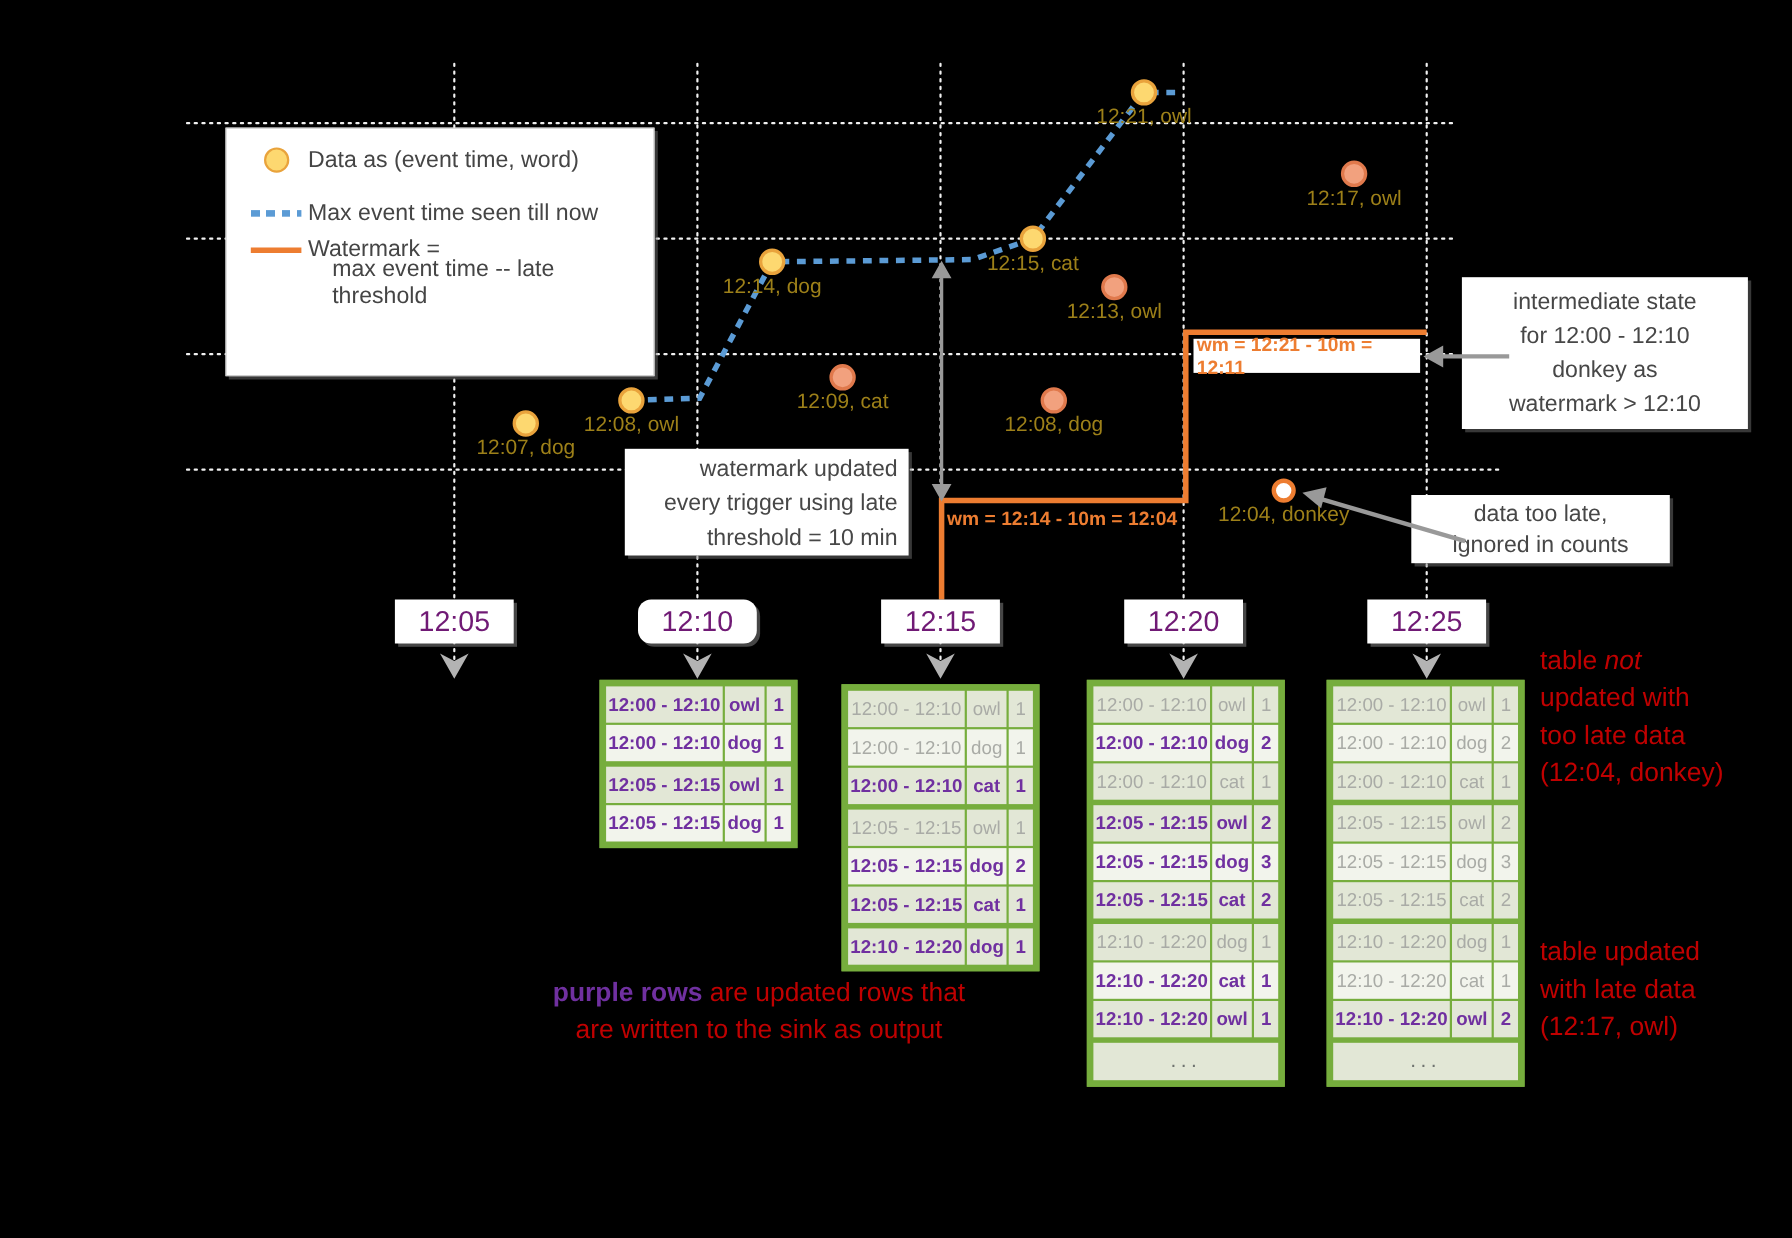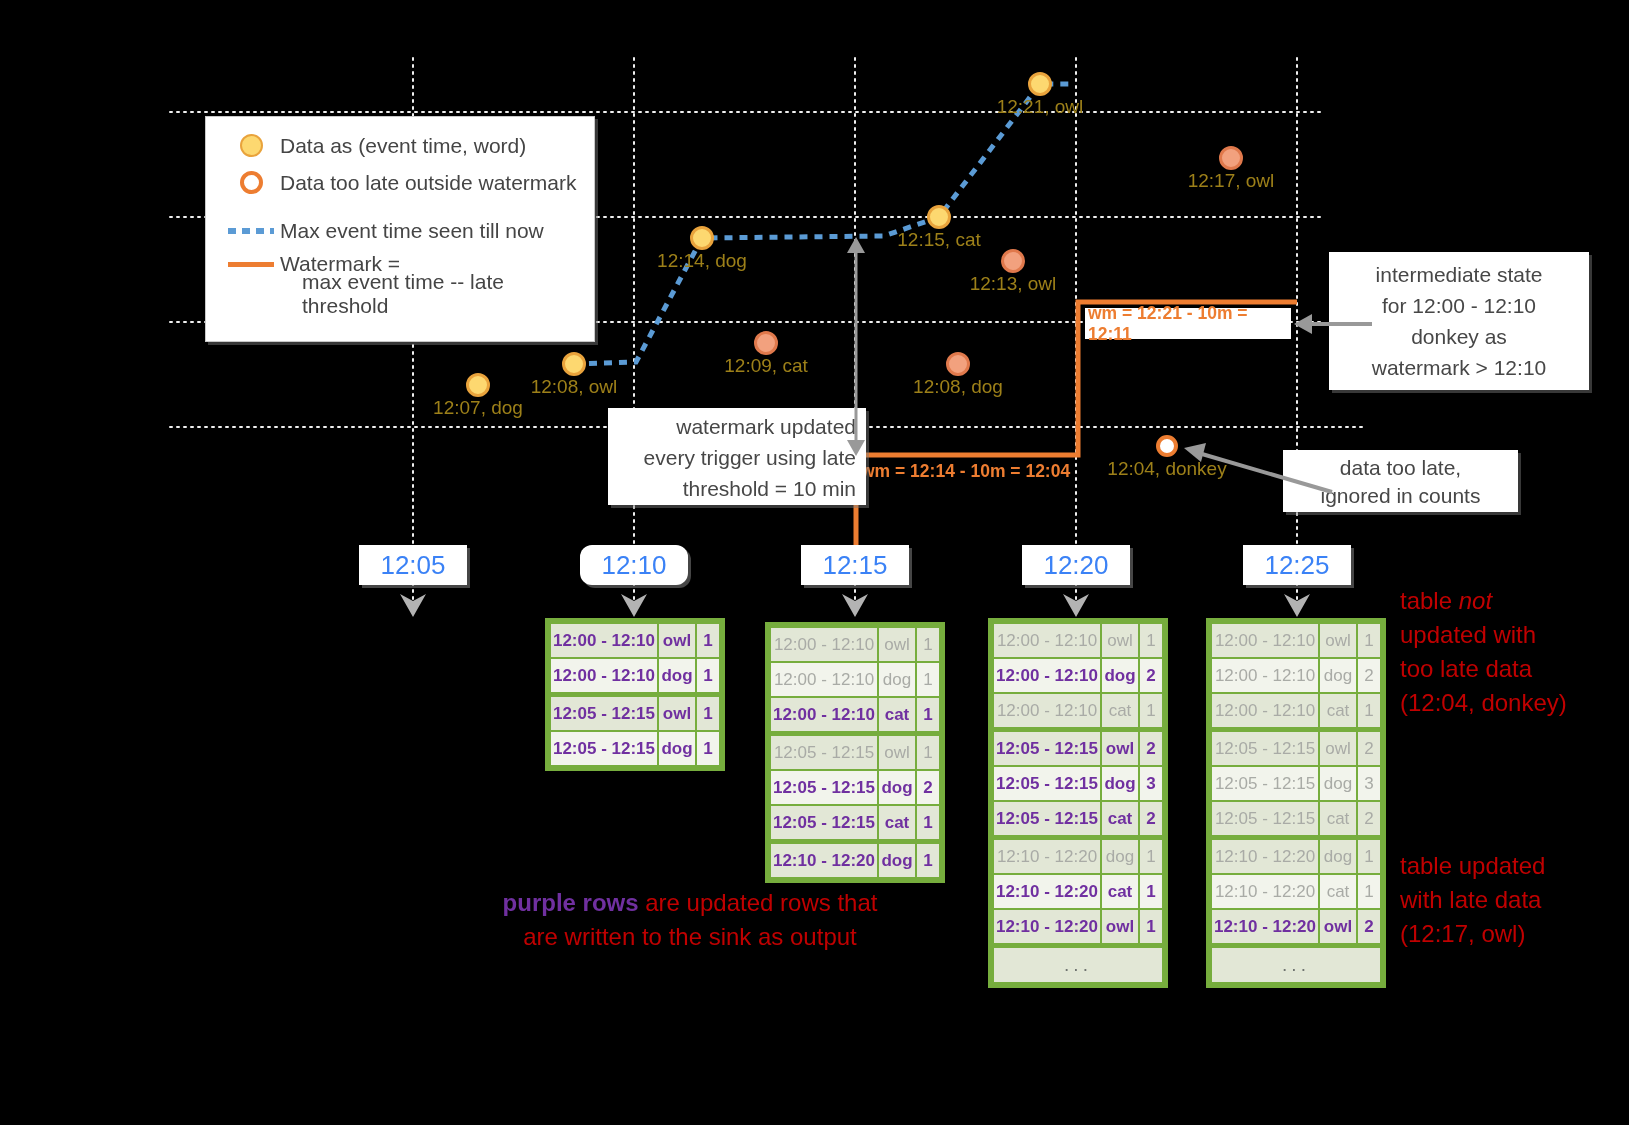--- a/index.html
+++ b/index.html
@@ -40,27 +40,27 @@
       color:var(--c-point-label);font-size:19px;}
 
   
   .wm1{position:absolute;left:861px;top:461px;color:var(--c-watermark-line);
        font-size:17.5px;font-weight:600;z-index:2;}
   .wm2{left:1085px;top:308px;width:206px;height:31px;color:var(--c-watermark-line);
        font-size:17.5px;font-weight:600;display:flex;align-items:center;padding-left:3px;
        box-shadow:none;}
 
   
-  .tbox{position:absolute;top:545px;width:108px;height:40px;background:#fff;color:#3b82f6;
+  .tbox{position:absolute;top:545px;width:108px;height:40px;background:#fff;color:#701a75;
         font-size:26px;display:flex;align-items:center;justify-content:center;z-index:2;
         box-shadow:3px 3px 0 rgba(140,140,140,.5);}
   .tb-1{left:359px;} .tb-2{left:580px;border-radius:12px;} .tb-3{left:801px;} .tb-4{left:1022px;} .tb-5{left:1243px;}
 
   
-  .co-watermark{left:608px;top:408px;width:258px;height:97px;text-align:right;
+  .co-watermark{left:568px;top:408px;width:258px;height:97px;text-align:right;
         font-size:21px;line-height:31px;padding:3px 10px 0 0;}
   .co-intermediate{left:1329px;top:252px;width:260px;height:138px;text-align:center;
         font-size:21px;line-height:31px;padding-top:7px;}
   .co-toolate{left:1283px;top:450px;width:235px;height:62px;text-align:center;
         font-size:21px;line-height:28px;padding-top:4px;}
 
   
   .rtable{position:absolute;width:180px;box-sizing:border-box;z-index:2;
           border:4px solid var(--c-table-border);background:var(--c-table-border);padding:2px;}
   .rt-1{left:545px;top:618px;} .rt-2{left:765px;top:622px;}
@@ -103,26 +103,20 @@
     <polyline points="856,545 856,455 1078,455 1078,302 1297,302" fill="none" style="stroke:var(--c-watermark-line)" stroke-width="5"></polyline>
   </svg>
 
   <div class="wbox legend">
     <div class="lg-row">
       <span class="lg-swatch">
           <span class="lg-circle sw-ontime"></span>
         </span>
       <span>Data as (event time, word)</span>
     </div>
-    <div class="lg-row">
-      <span class="lg-swatch">
-          <span class="lg-circle sw-toolate"></span>
-        </span>
-      <span>Data too late outside watermark</span>
-    </div>
     <div class="lg-gap"></div>
     <div class="lg-row">
       <span class="lg-swatch">
           <span class="lg-dotted"></span>
         </span>
       <span>Max event time seen till now</span>
     </div>
     <div class="lg-row short">
       <span class="lg-swatch">
           <span class="lg-orange"></span>

